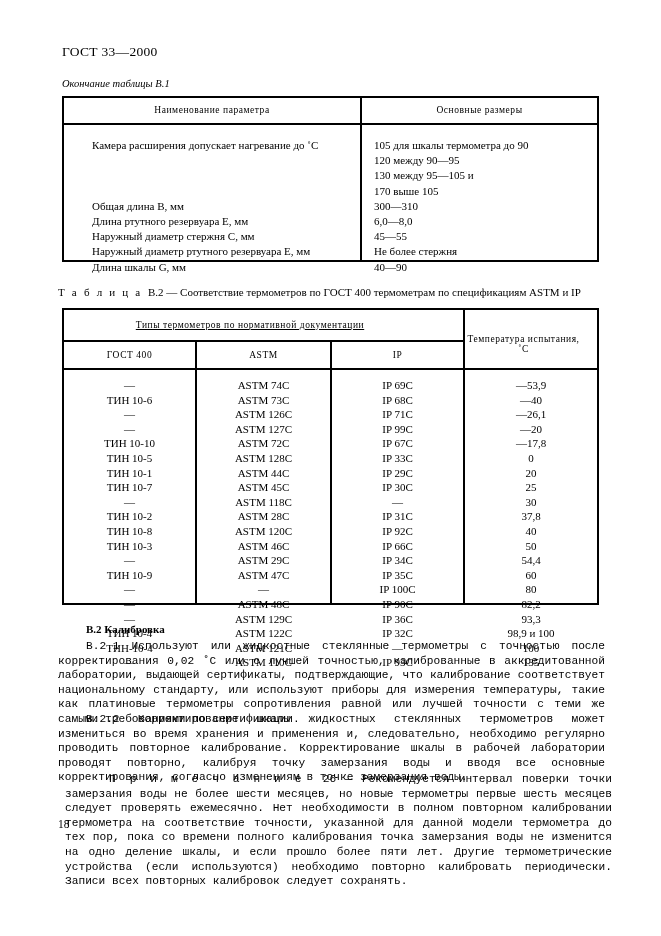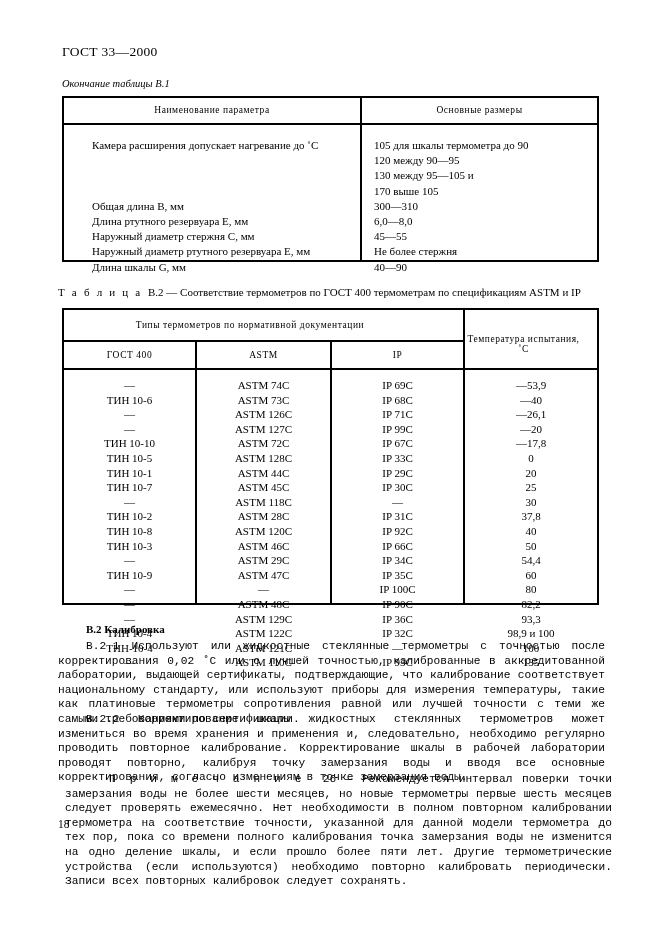--- a/index.html
+++ b/index.html
@@ -170,21 +170,21 @@
 
   <div class="gtable" id="tableB2">
 
     <div class="hrule" style="top:30px;left:0;width:399px;right:auto;"></div>
     <div class="hrule" style="top:58px;"></div>
 
     <div class="vrule" style="left:131px;top:30px;bottom:0;"></div>
     <div class="vrule" style="left:266px;top:30px;bottom:0;"></div>
     <div class="vrule" style="left:399px;top:0;bottom:0;"></div>
 
-    <div class="cellbox hdr-text" style="left:0;top:10px;width:372px;">Типы термометров по нормативной документации</div>
+    <div class="cellbox hdr-text" style="left:0;top:10px;width:372px;text-decoration:underline;">Типы термометров по нормативной документации</div>
 
     <div class="cellbox hdr-text" style="left:401px;top:24px;width:117px;">Температура испытания, ˚С</div>
 
     <div class="cellbox hdr-text" style="left:0;top:40px;width:131px;">ГОСТ 400</div>
     <div class="cellbox hdr-text" style="left:133px;top:40px;width:133px;">ASTM</div>
     <div class="cellbox hdr-text" style="left:268px;top:40px;width:131px;">IP</div>
 
     <div class="b2col" style="left:0;top:68px;width:131px;">
       <div>—</div>
       <div>ТИН 10-6</div>

